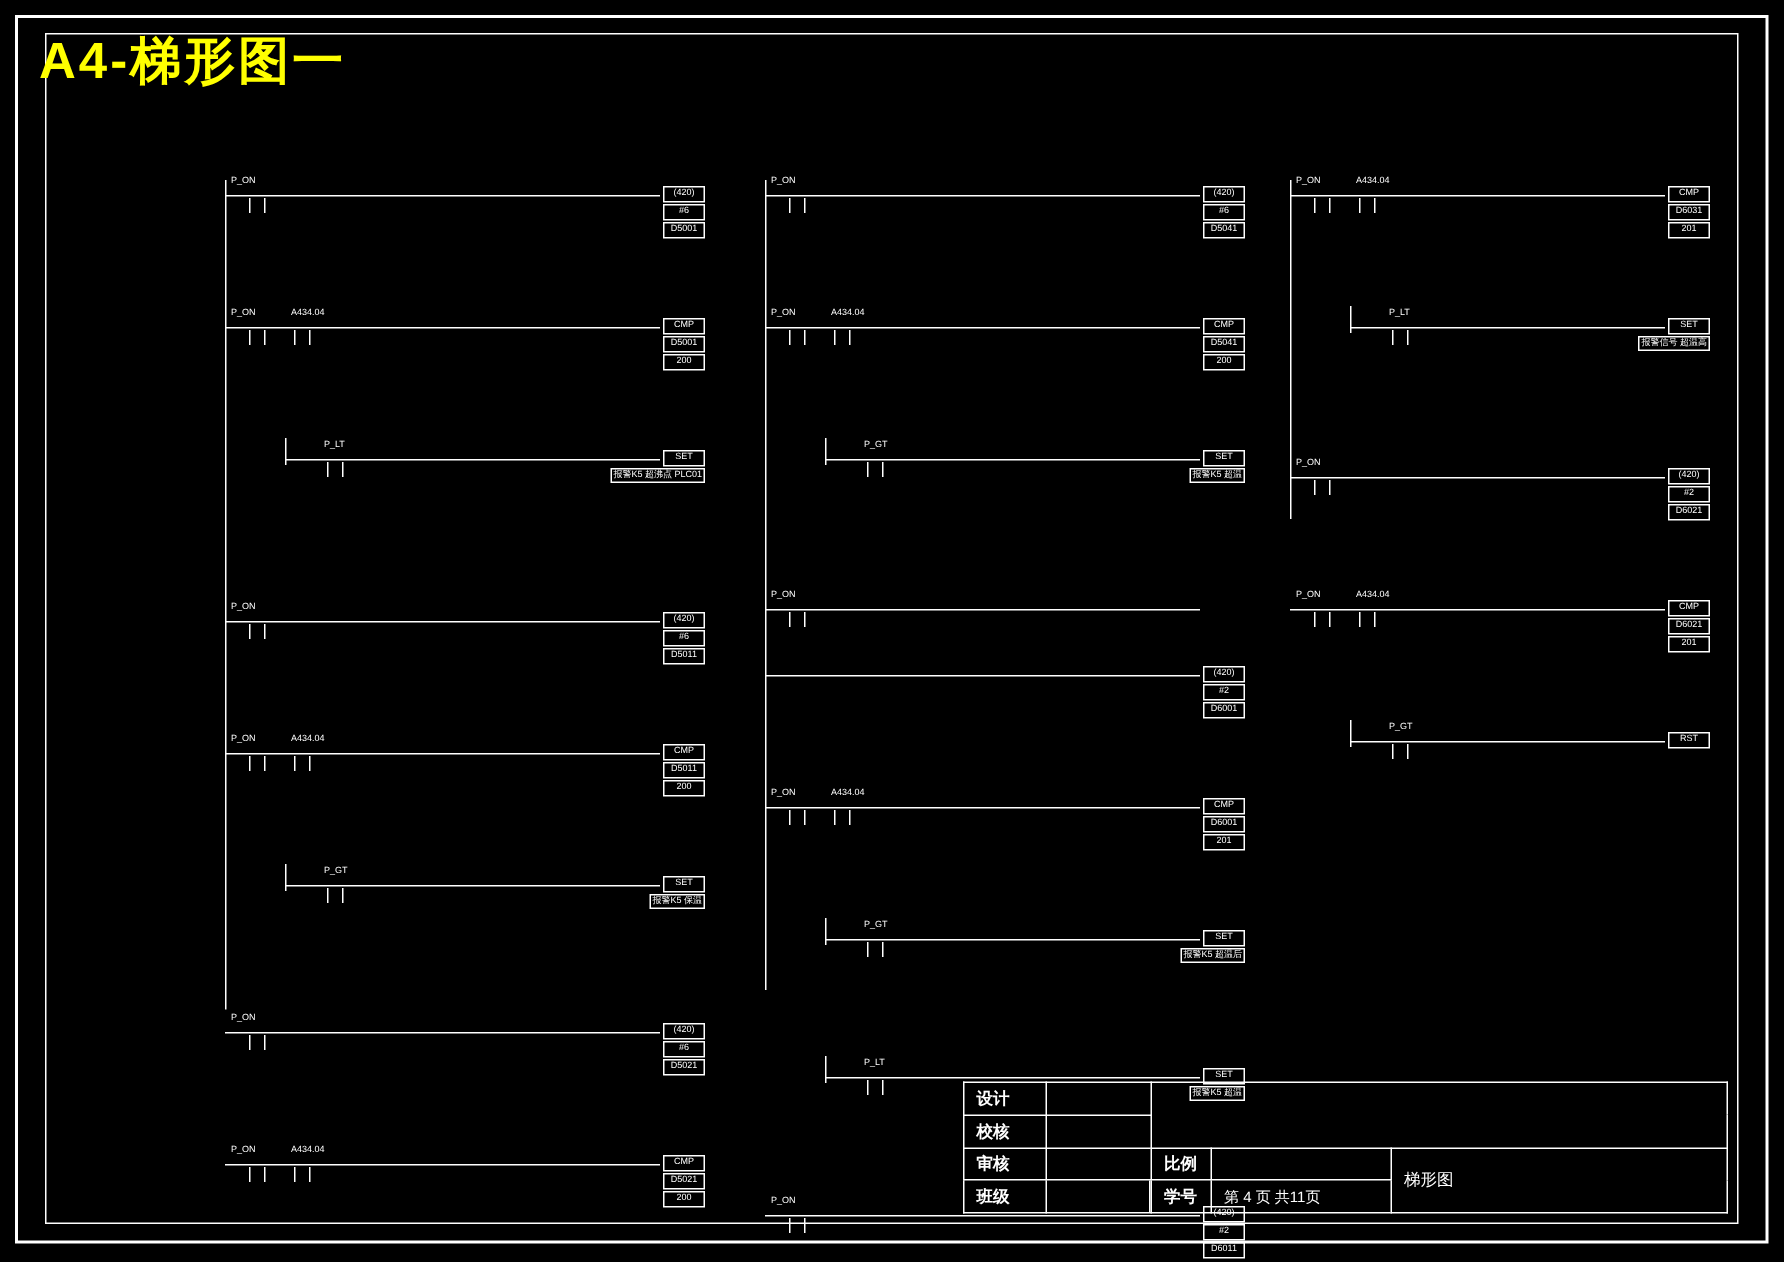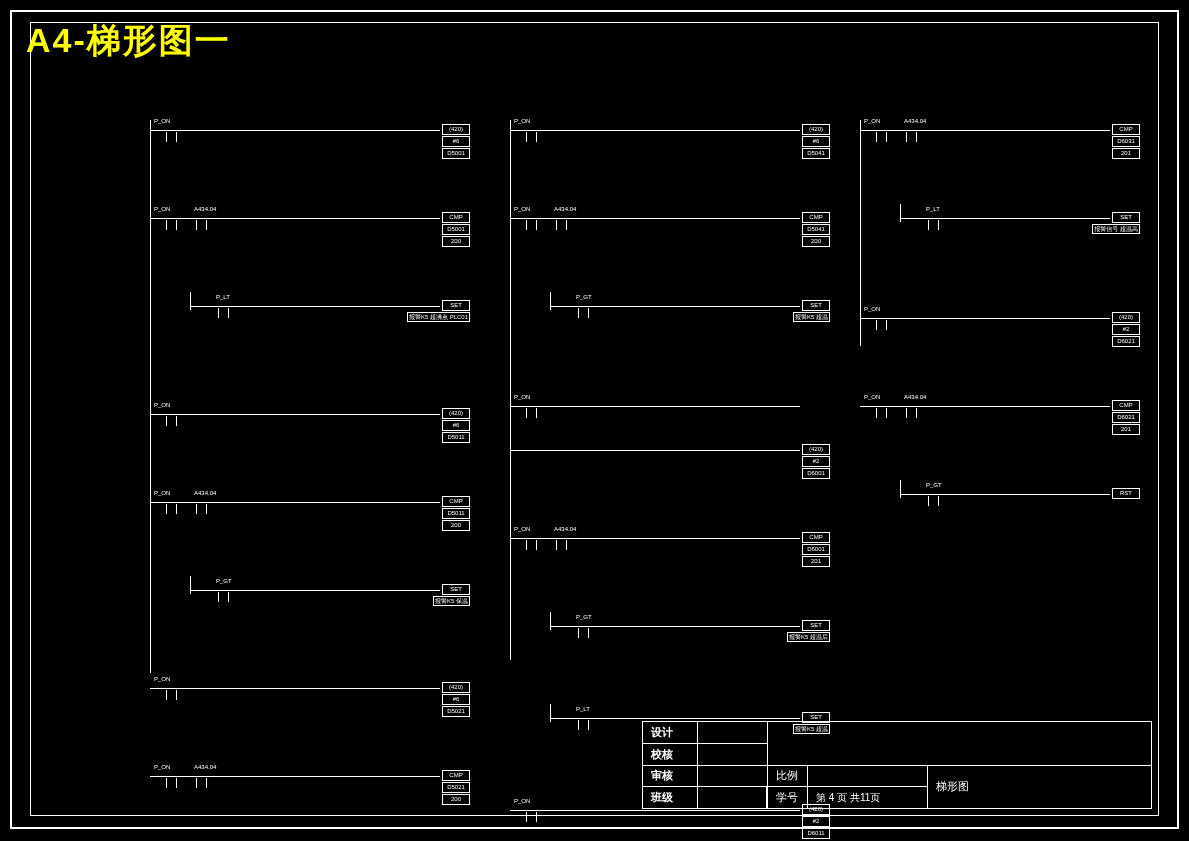--- a/index.html
+++ b/index.html
@@ -108,21 +108,21 @@
     font-size: 11px;
   }
   .titleblock td {
     border: 1px solid #fff;
     padding: 2px 8px;
     text-align: left;
     vertical-align: middle;
   }
   .tb-left { width: 55px; font-weight: 600; }
   .tb-mid  { width: 70px; }
-  .tb-sm   { width: 40px; font-weight: 400; }
+  .tb-sm   { width: 40px; font-weight: 700; }
   .centered { text-align: left; }
 </style>
 </head>
 <body>
 
 <div class="outer-frame" style="top:10px;left:10px;right:10px;bottom:12px;"></div>
 <div class="inner-frame" style="top:22px;left:30px;right:30px;bottom:25px;"></div>
 
 <div class="title">A4-梯形图一</div>
 

